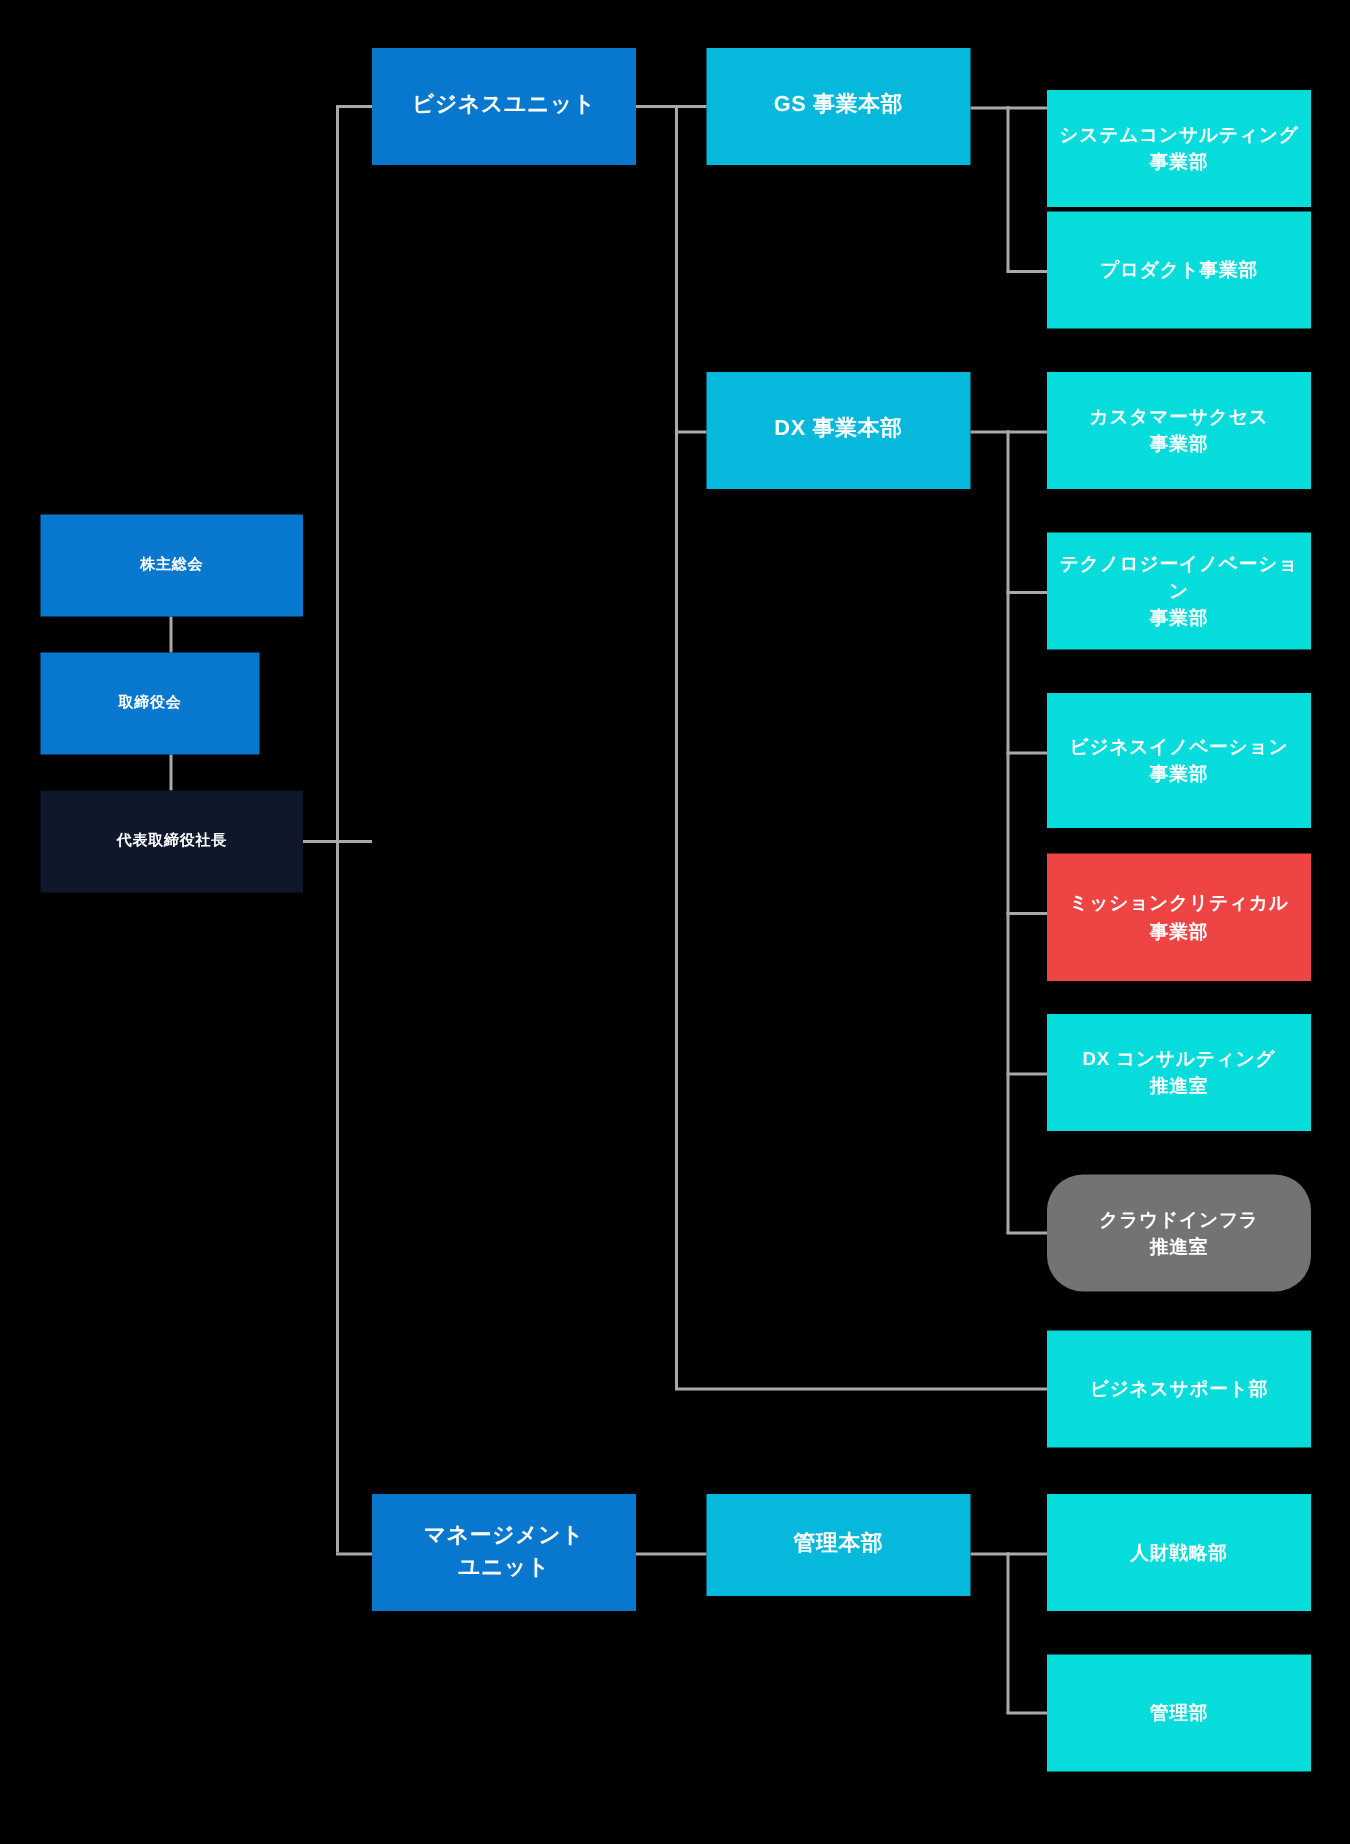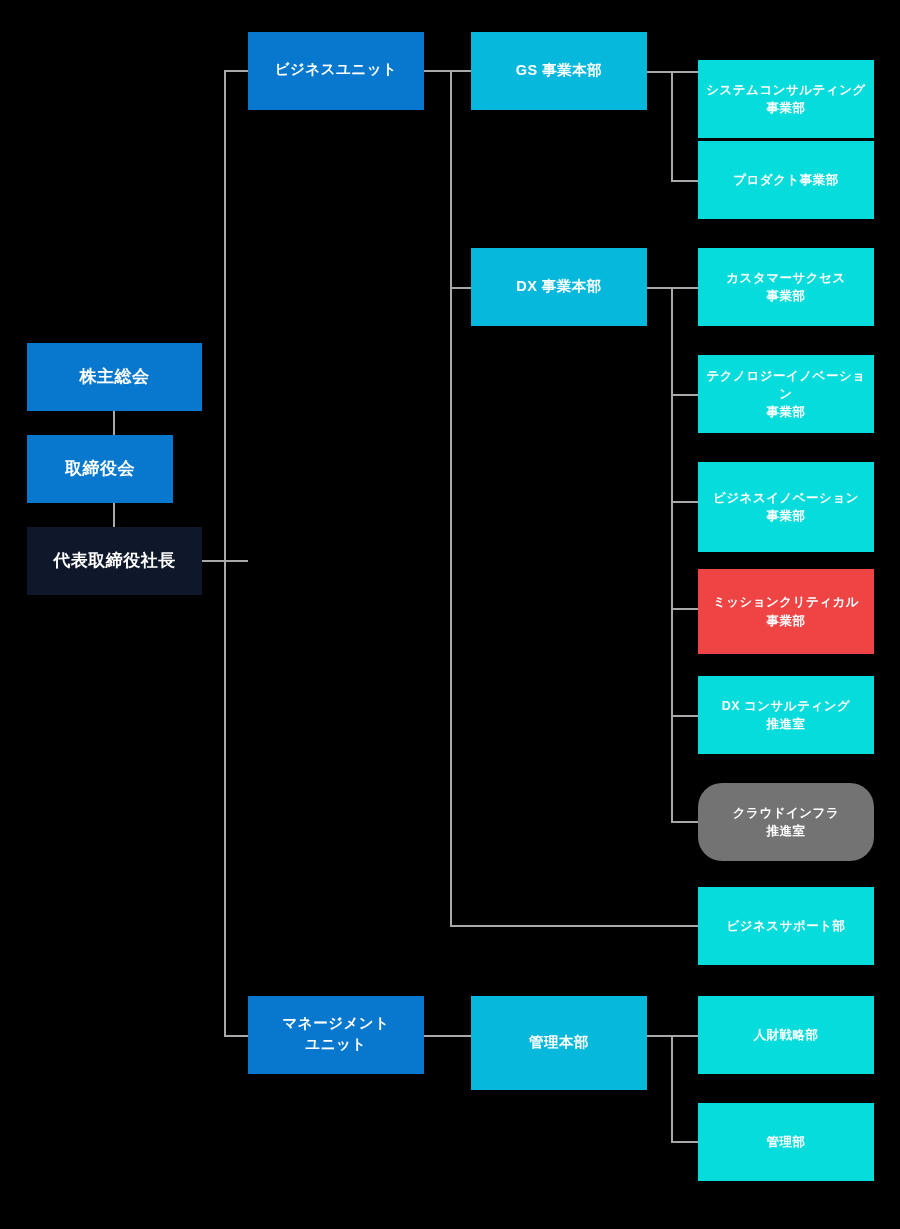--- a/index.html
+++ b/index.html
@@ -27,22 +27,22 @@
     font-weight: bold;
     letter-spacing: 0.5px;
     line-height: 1.45;
     padding: 4px 6px;
     z-index: 2;
   }
   .node-label {
     display: block;
     white-space: pre-line;
   }
-  .lvl-exec   { font-size: 17px; }
-  .lvl-unit   { font-size: 14.5px; font-family: Liberation Mono, monospace; }
+  .lvl-exec   { font-size: 10px; }
+  .lvl-unit   { font-size: 14.5px; }
   .lvl-hq     { font-size: 14.5px; }
   .lvl-dept   { font-size: 12.5px; }
   .connector {
     position: absolute;
     background: #a9a9a9;
     z-index: 1;
   }
   .connector.h { height: 2px; }
   .connector.v { width: 2px; }
 </style>
@@ -96,21 +96,21 @@
       <div class="node lvl-unit" style="left: 248px; top: 996px; width: 176px; height: 78px; background: rgb(8, 120, 206);">
         <span class="node-label">マネージメント
 ユニット</span>
       </div>
       <div class="node lvl-hq" style="left: 471px; top: 32px; width: 176px; height: 78px; background: rgb(6, 185, 220);">
         <span class="node-label">GS 事業本部</span>
       </div>
       <div class="node lvl-hq" style="left: 471px; top: 248px; width: 176px; height: 78px; background: rgb(6, 185, 220);">
         <span class="node-label">DX 事業本部</span>
       </div>
-      <div class="node lvl-hq" style="left: 471px; top: 996px; width: 176px; height: 94px; background: rgb(6, 185, 220);">
+      <div class="node lvl-hq" style="left: 471px; top: 996px; width: 176px; height: 68px; background: rgb(6, 185, 220);">
         <span class="node-label">管理本部</span>
       </div>
       <div class="node lvl-dept" style="left: 698px; top: 32px; width: 176px; height: 78px; background: rgb(6, 220, 220); margin-top: 28px;">
         <span class="node-label">システムコンサルティング
 事業部</span>
       </div>
       <div class="node lvl-dept" style="left: 698px; top: 141px; width: 176px; height: 78px; background: rgb(6, 220, 220);">
         <span class="node-label">プロダクト事業部</span>
       </div>
       <div class="node lvl-dept" style="left: 698px; top: 248px; width: 176px; height: 78px; background: rgb(6, 220, 220);">

